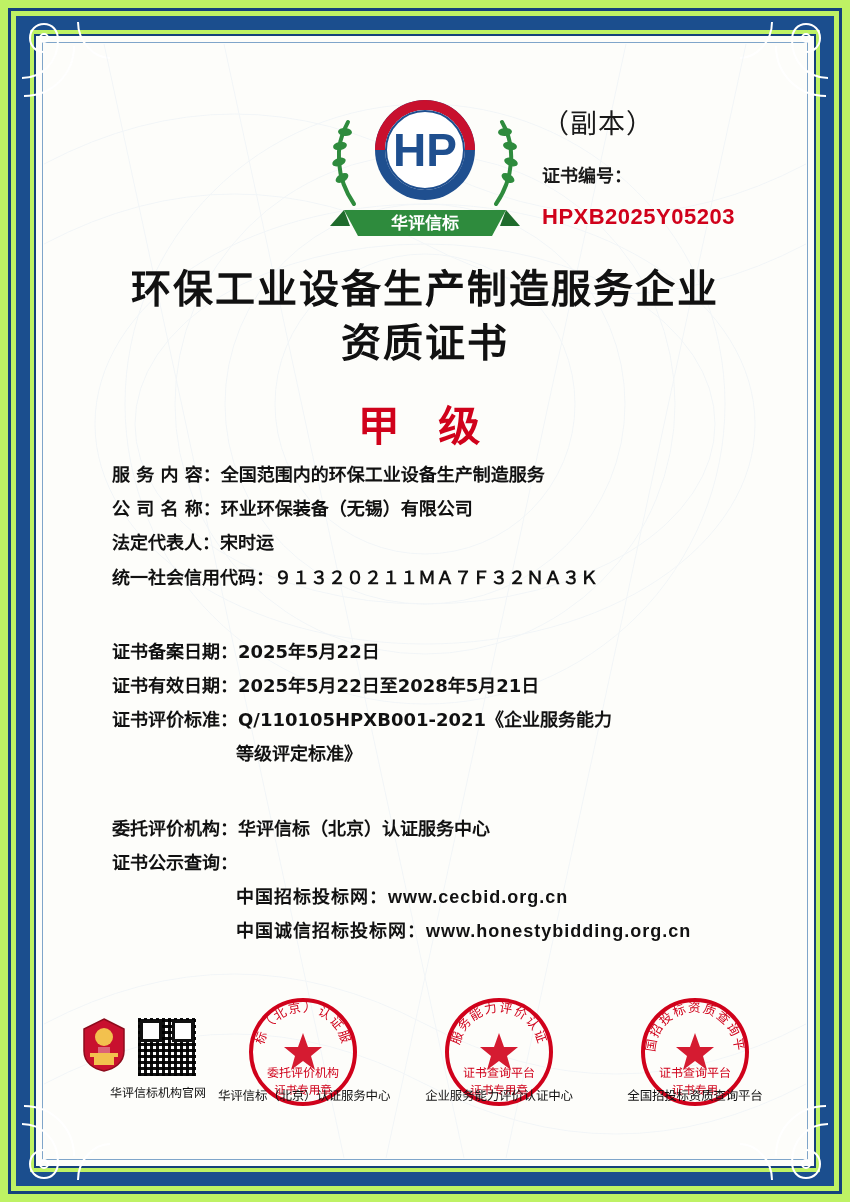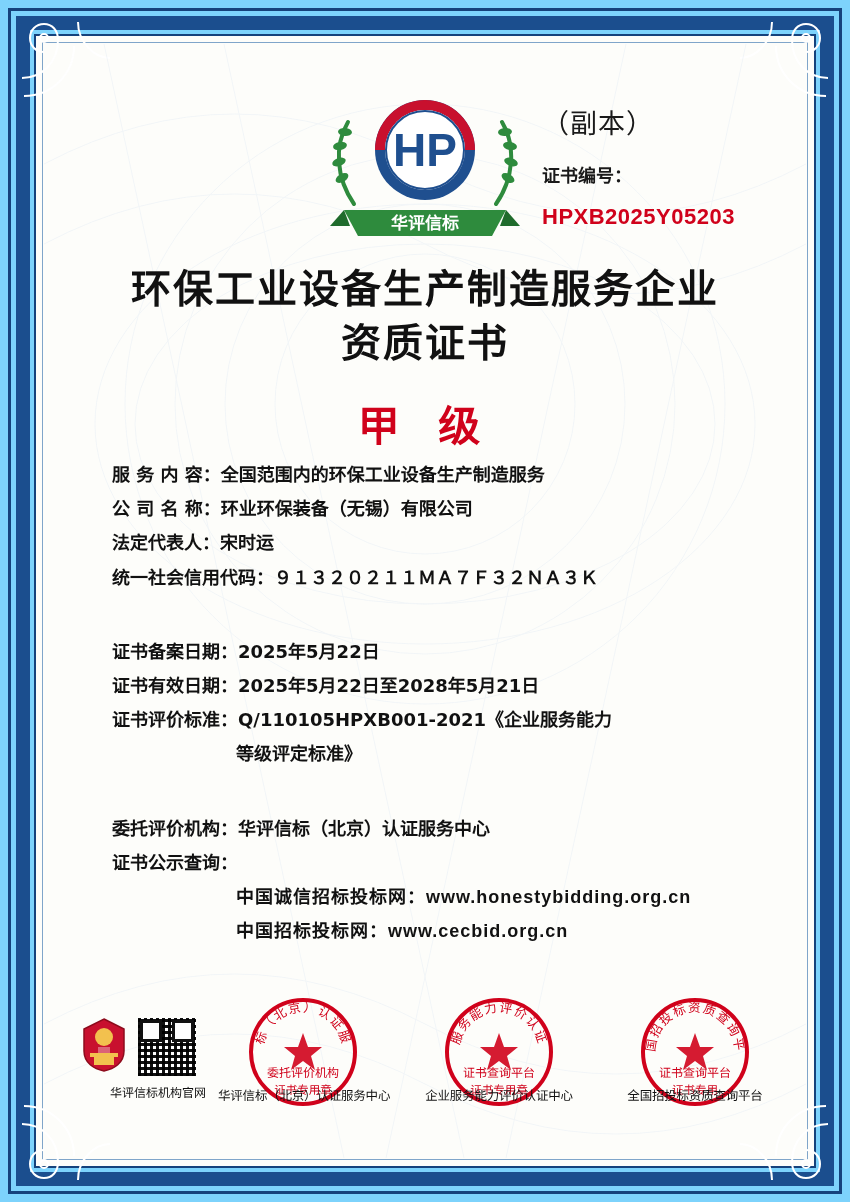--- a/index.html
+++ b/index.html
@@ -12,21 +12,21 @@
     width: 850px;
     height: 1202px;
     font-family: "Liberation Sans", "DejaVu Sans", sans-serif;
     overflow: hidden;
   }
 
   .page {
     position: relative;
     width: 850px;
     height: 1202px;
-    background: #7dd3fc;
+    background: #bef264;
     box-sizing: border-box;
   }
 
   
   .border-outer {
     position: absolute;
     left: 8px; top: 8px; right: 8px; bottom: 8px;
     border: 3px solid #15427c;
     box-sizing: border-box;
   }
@@ -404,24 +404,24 @@
 
       <div class="group-3">
         <div class="field-row">
           <span class="f-label">委托评价机构：</span>
           <span class="f-value">华评信标（北京）认证服务中心</span>
         </div>
         <div class="field-row">
           <span class="f-label">证书公示查询：</span>
         </div>
         <div class="field-row indent-row">
+          <span class="f-value url">中国招标投标网：www.cecbid.org.cn</span>
+        </div>
+        <div class="field-row indent-row">
           <span class="f-value url">中国诚信招标投标网：www.honestybidding.org.cn</span>
-        </div>
-        <div class="field-row indent-row">
-          <span class="f-value url">中国招标投标网：www.cecbid.org.cn</span>
         </div>
       </div>
 
     </div>
 
     <div class="footer">
 
       <div class="emblem-block">
         <div class="emblem-row">
           <span>

